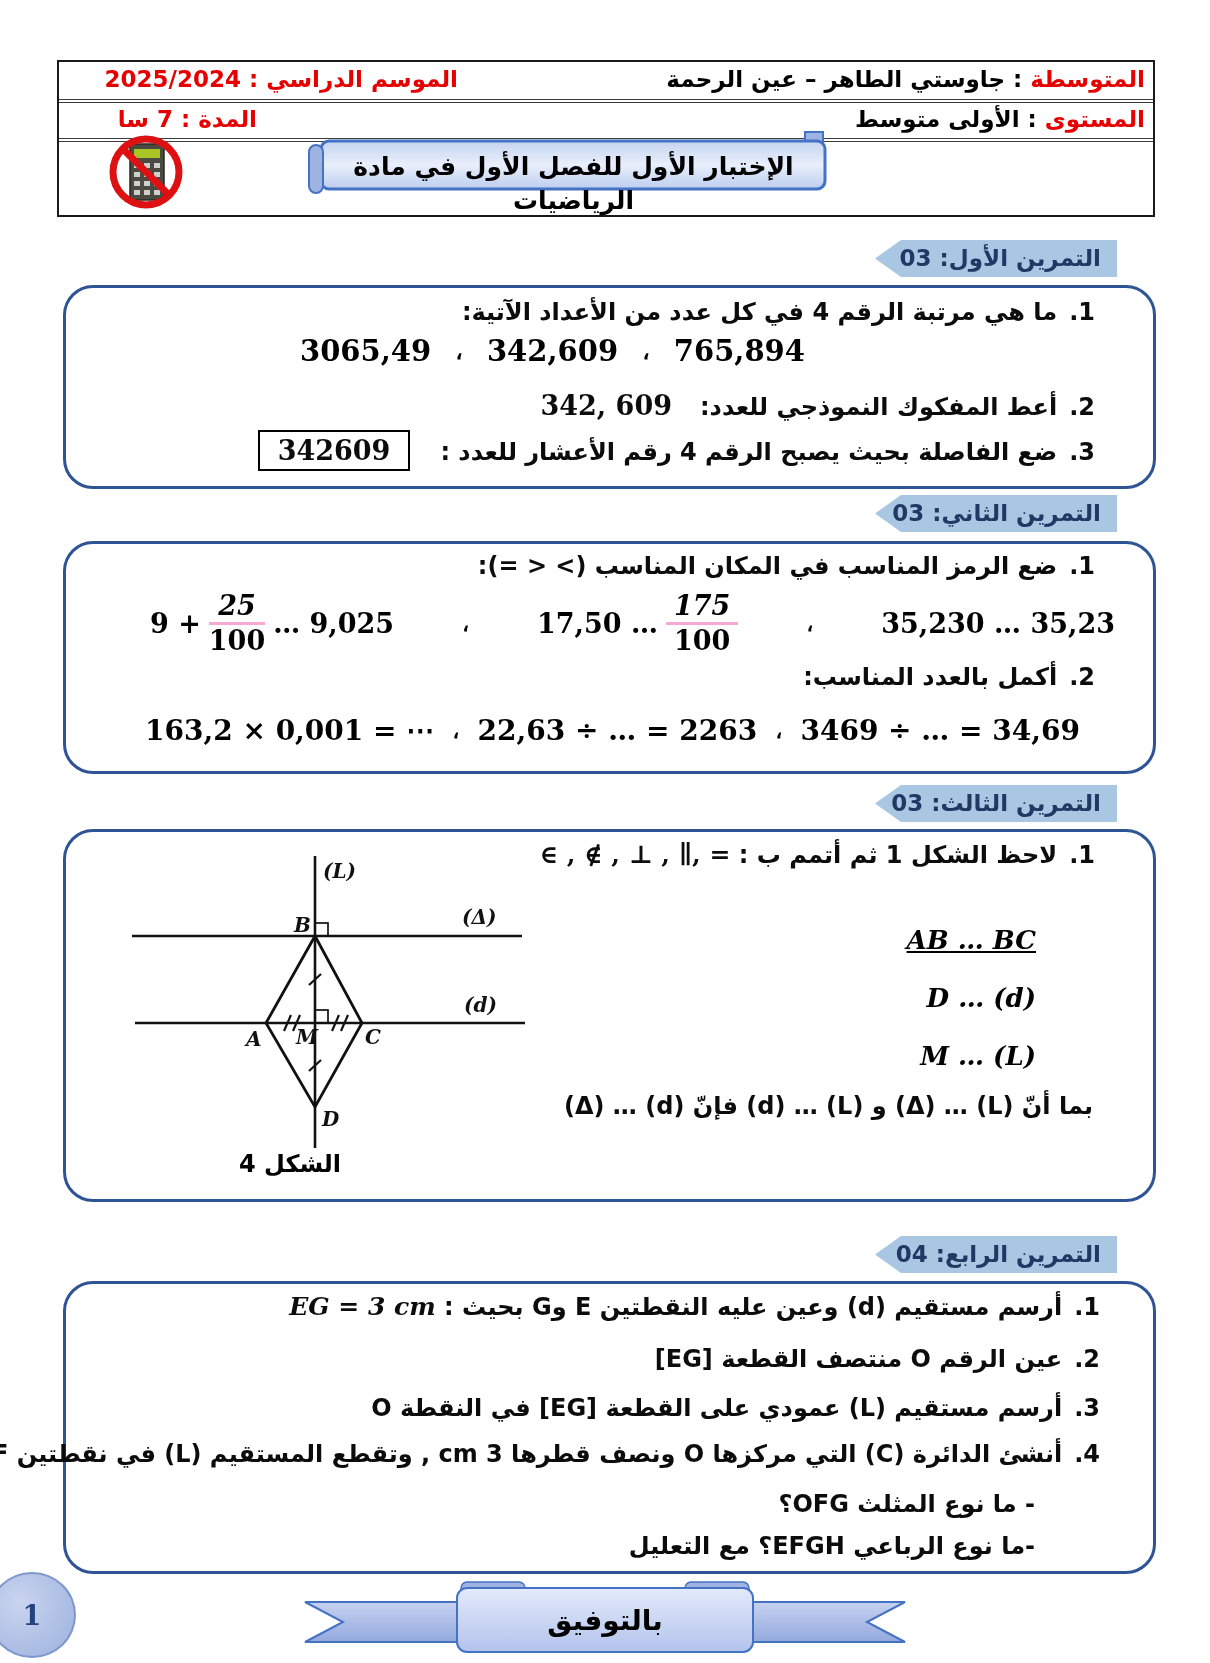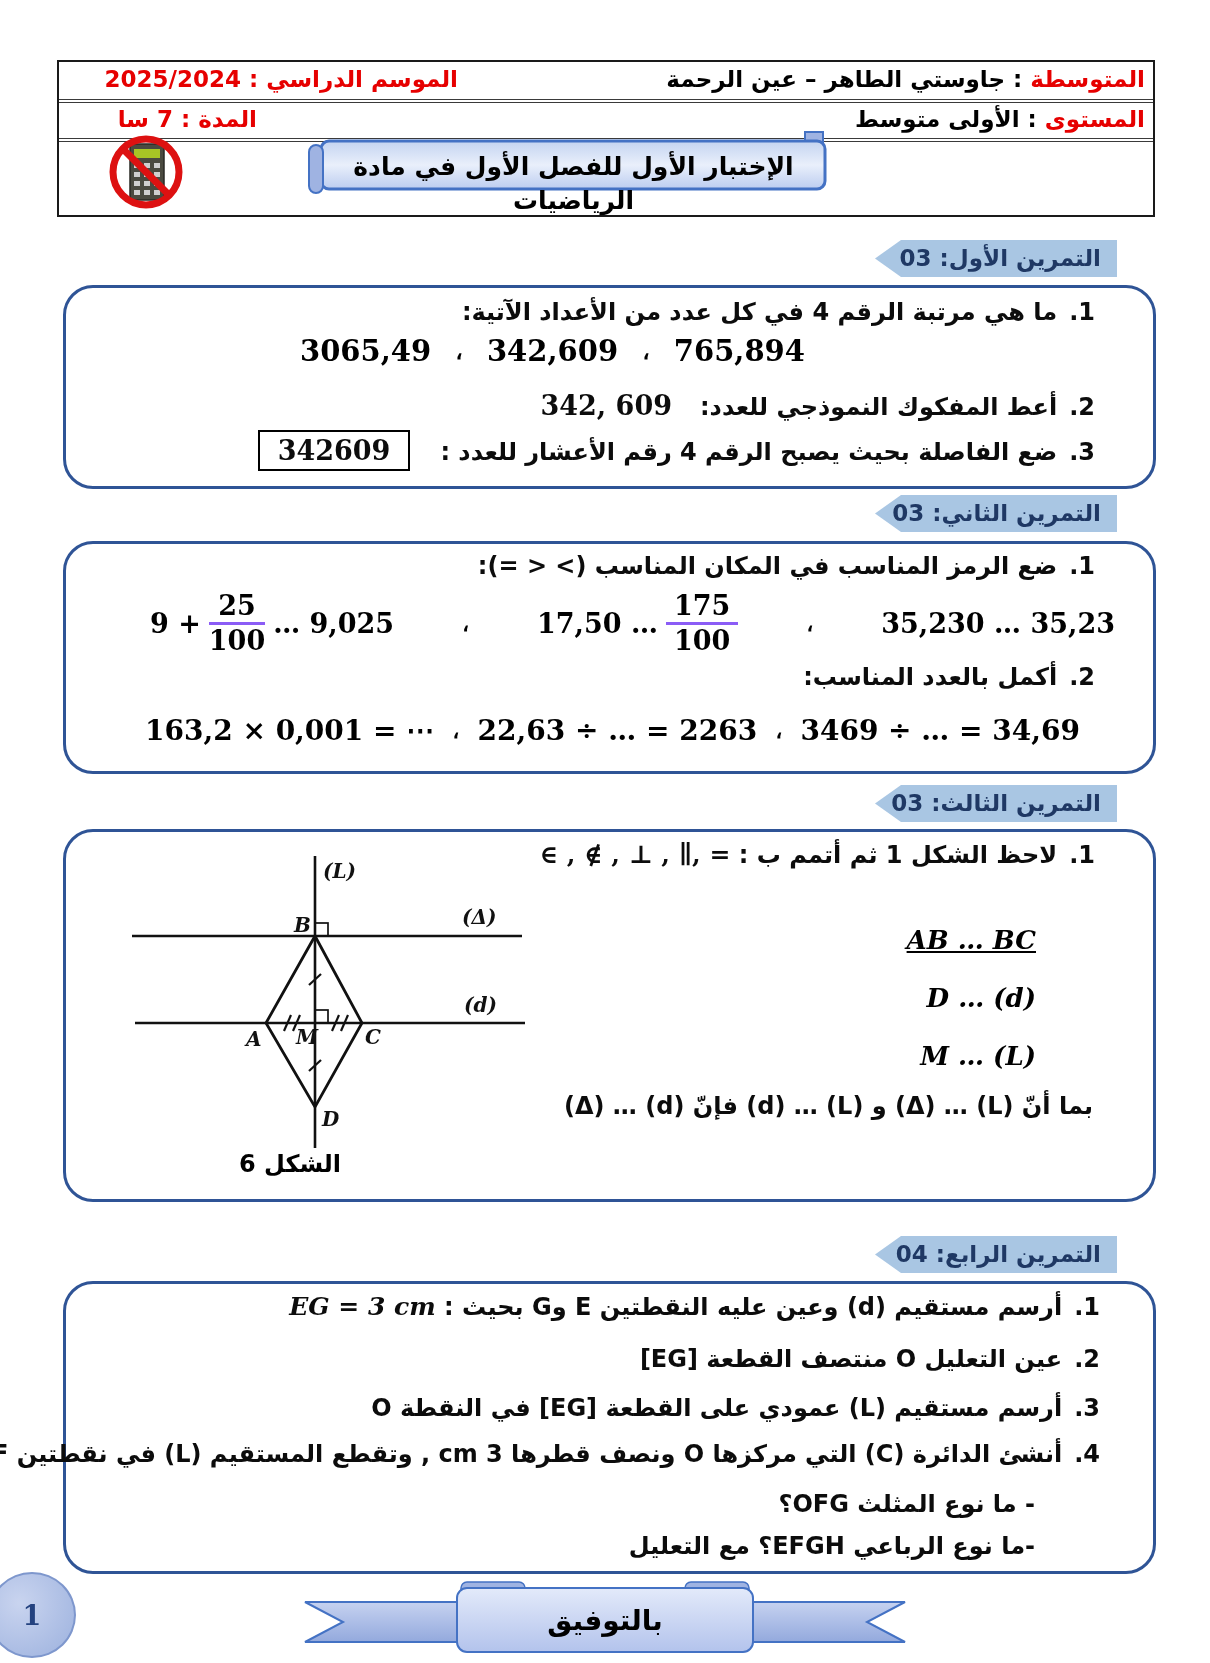--- a/index.html
+++ b/index.html
@@ -31,21 +31,21 @@
          font-size:24px;font-weight:600;white-space:nowrap;color:#0c0c0c;}
   .marker{font-weight:bold;margin-left:12px;}
   .mathser{font-family:"DejaVu Serif",serif;font-weight:bold;direction:ltr;unicode-bidi:embed;}
   .mathit{font-family:"DejaVu Serif",serif;font-weight:bold;font-style:italic;direction:ltr;unicode-bidi:embed;}
   .gap{margin-right:28px;}
   .boxedval{border:2px solid #000;padding:3px 18px;font-family:"DejaVu Serif",serif;
             font-size:27px;font-weight:bold;direction:ltr;unicode-bidi:embed;margin-right:30px;}
   .numrow{position:absolute;display:flex;justify-content:space-between;align-items:center;
           direction:ltr;font-family:"DejaVu Serif",serif;font-weight:bold;font-size:29px;}
   .frac{display:inline-block;text-align:center;vertical-align:middle;line-height:1.05;}
-  .frac .fnum{display:block;border-bottom:3px solid #8b5cf6;padding:0 8px 2px;}
+  .frac .fnum{display:block;border-bottom:3px solid #f9a8d4;padding:0 8px 2px;font-style:italic;}
   .frac .fden{display:block;padding-top:2px;}
   .cmp{display:flex;align-items:center;gap:8px;}
   .fillin{position:absolute;font-family:"DejaVu Serif",serif;font-weight:bold;font-style:italic;
           font-size:26px;direction:ltr;white-space:nowrap;}
   .sym{direction:ltr;unicode-bidi:embed;font-family:"DejaVu Serif",serif;font-weight:bold;}
   
   #pageCircle{left:-12px;top:1572px;width:84px;height:82px;border-radius:50%;
       background:radial-gradient(circle at 35% 35%, #c9d4ef, #9cb1de);
       border:2px solid #7e97cd;display:flex;align-items:center;justify-content:center;
       font-family:"DejaVu Serif",serif;font-weight:bold;font-size:27px;color:#24427f;}
@@ -201,37 +201,37 @@
       <text x="213" y="26">(L)</text>
       <text x="352" y="72">(Δ)</text>
       <text x="354" y="160">(d)</text>
       <text x="184" y="80">B</text>
       <text x="136" y="194">A</text>
       <text x="186" y="192">M</text>
       <text x="255" y="192">C</text>
       <text x="212" y="274">D</text>
     </g>
   </svg>
-  <div class="abs rtl" style="left:205px;top:1150px;width:170px;text-align:center;font-size:24px;font-weight:bold;">الشكل 6</div>
+  <div class="abs rtl" style="left:205px;top:1150px;width:170px;text-align:center;font-size:24px;font-weight:bold;">الشكل 4</div>
 
   <div class="fillin" style="top:925px;right:174px;text-decoration:underline;">AB … BC</div>
   <div class="fillin" style="top:983px;right:174px;">D … (d)</div>
   <div class="fillin" style="top:1041px;right:174px;">M … (L)</div>
   <div class="qline" style="top:1092px;right:117px;font-size:24px;">بما أنّ (L) … (Δ) و (L) … (d) فإنّ (d) … (Δ)</div>
 
   <div class="exb" style="top:1236px;">
     <span>التمرين الرابع: 04 ن</span>
   </div>
   <div class="exbox" style="top:1281px;height:287px;"></div>
 
   <div class="qline" style="top:1292px;right:110px;">
     <span class="marker">1.</span><span>أرسم مستقيم (d) وعين عليه النقطتين E وG بحيث : </span><span class="mathit" style="font-size:25px;">EG = 3 cm</span>
   </div>
   <div class="qline" style="top:1345px;right:110px;">
-    <span class="marker">2.</span><span>عين التعليل O منتصف القطعة [EG]</span>
+    <span class="marker">2.</span><span>عين الرقم O منتصف القطعة [EG]</span>
   </div>
   <div class="qline" style="top:1394px;right:110px;">
     <span class="marker">3.</span><span>أرسم مستقيم (L) عمودي على القطعة [EG] في النقطة O</span>
   </div>
   <div class="qline" style="top:1440px;right:110px;">
     <span class="marker">4.</span><span>أنشئ الدائرة (C) التي مركزها O ونصف قطرها 3 cm , وتقطع المستقيم (L) في نقطتين F و H</span>
   </div>
   <div class="qline" style="top:1490px;right:175px;">- ما نوع المثلث  OFG؟</div>
   <div class="qline" style="top:1532px;right:175px;">-ما نوع الرباعي  EFGH؟ مع التعليل</div>
 

